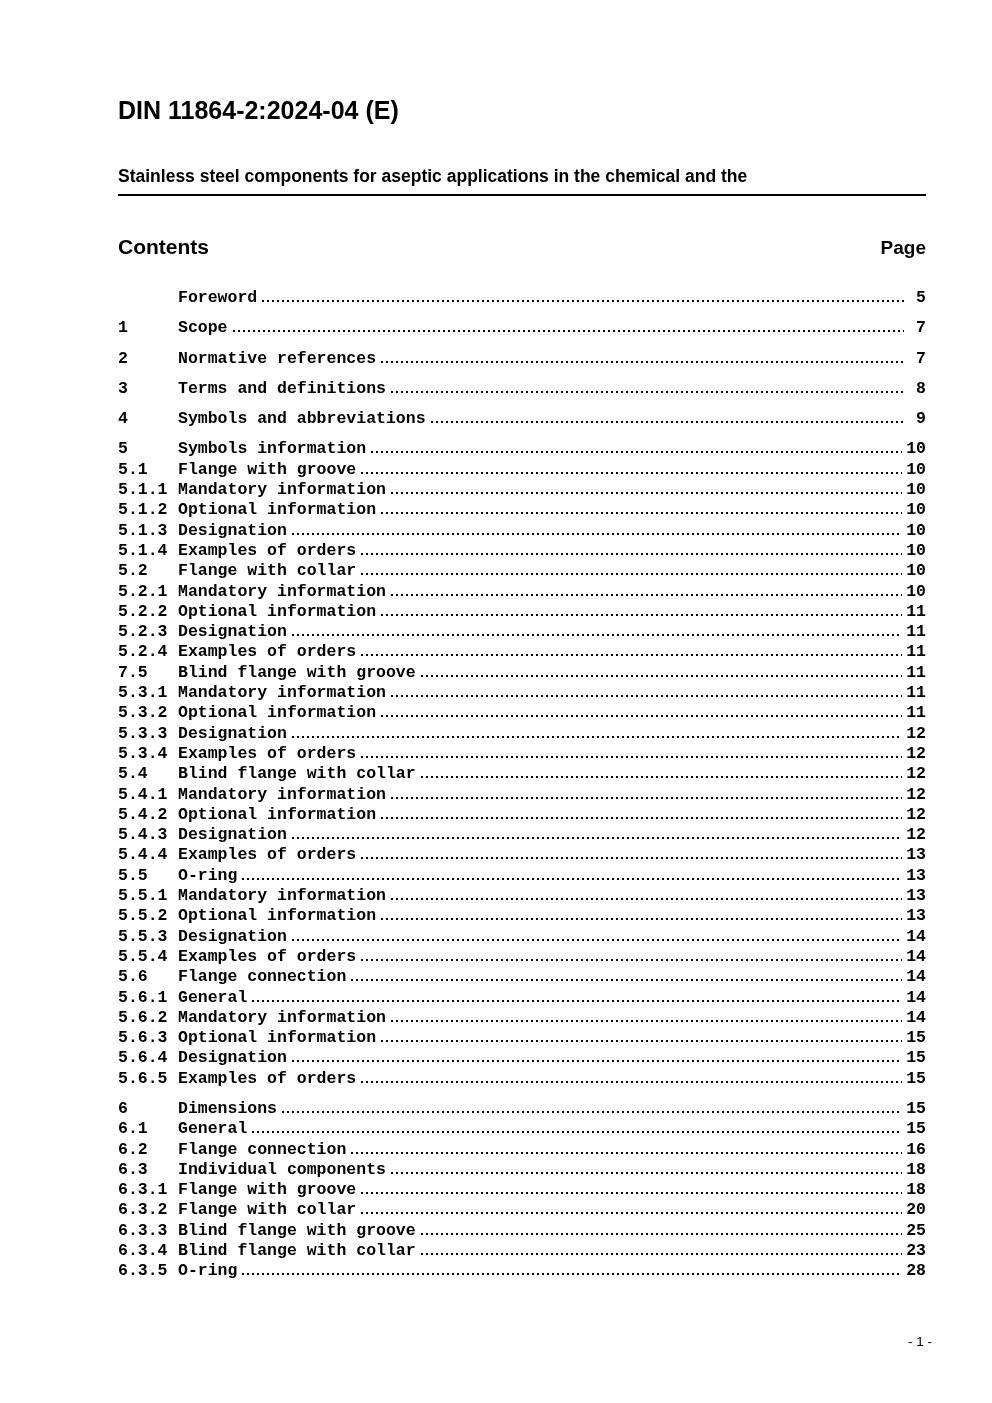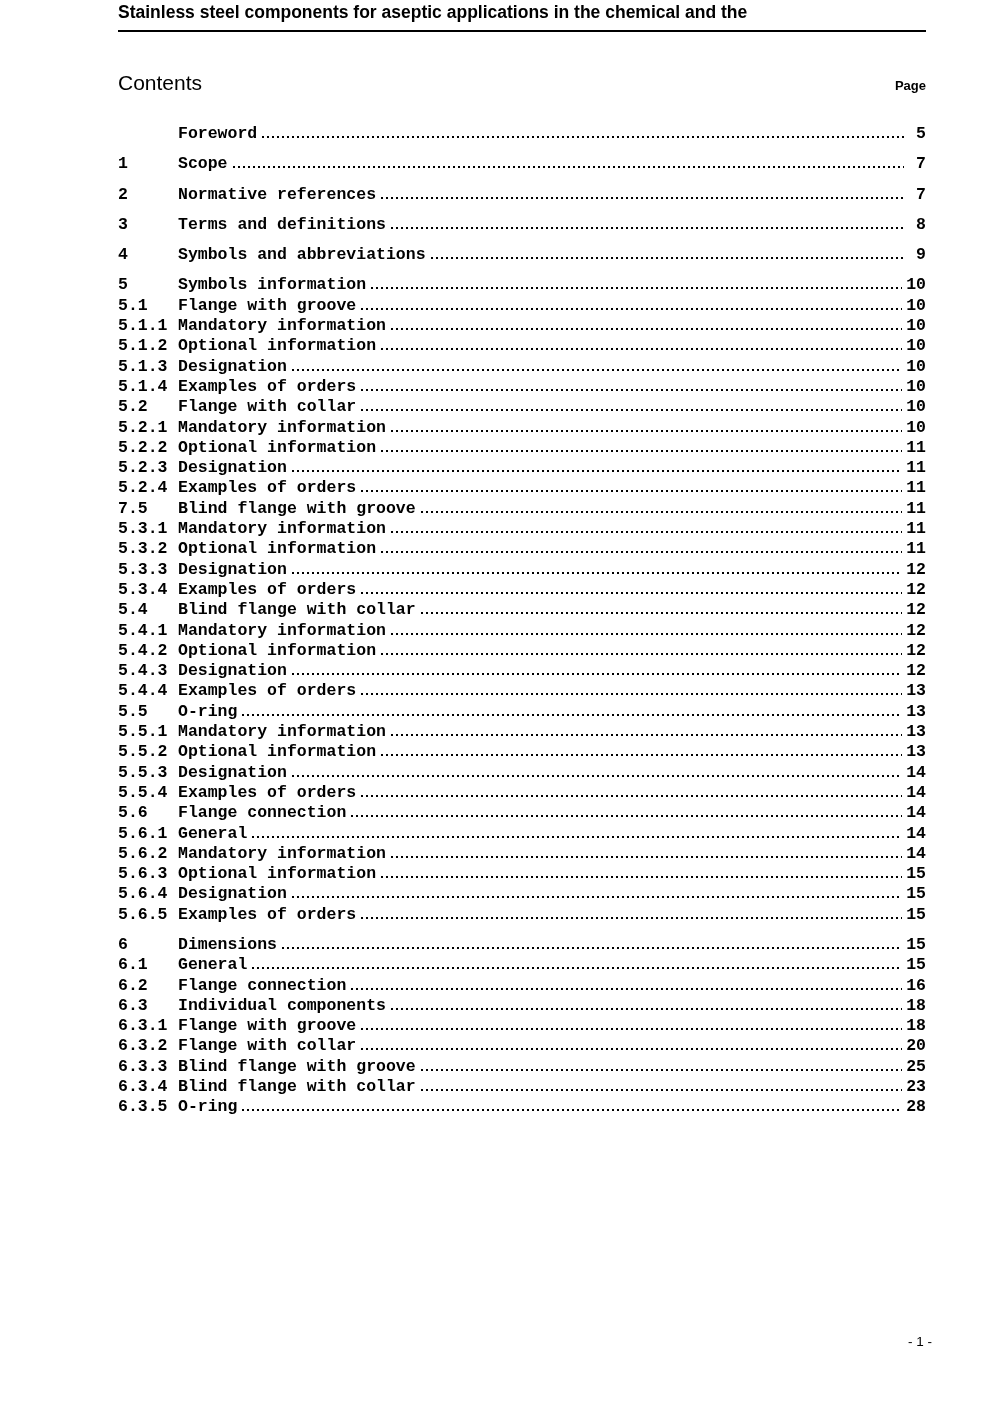--- a/index.html
+++ b/index.html
@@ -24,43 +24,44 @@
     box-sizing: border-box;
   }
   .doc-number {
     margin-top: 97px;
     font-size: 25px;
     line-height: 27px;
     font-weight: bold;
     letter-spacing: 0px;
   }
   .doc-title {
+    margin-top: 40px;
     font-size: 17.5px;
     line-height: 24px;
     font-weight: bold;
   }
   .doc-title .line { display: block; }
   .title-rule {
     border: none;
     border-top: 2px solid #000;
     margin: 6px 0 0 0;
   }
   .contents-row {
     margin-top: 38px;
     display: flex;
     align-items: baseline;
     justify-content: space-between;
   }
   .contents-heading {
     font-size: 21px;
-    font-weight: normal;
+    font-weight: bold;
     line-height: 26px;
   }
   .page-col-label {
-    font-size: 13px;
+    font-size: 19px;
     font-weight: bold;
   }
   .toc {
     margin-top: 28px;
     font-family: Liberation Mono, monospace;
     font-weight: bold;
     font-size: 16.5px;
   }
   .toc-row {
     display: flex;
@@ -96,20 +97,21 @@
     right: 60px;
     font-size: 13.5px;
     font-family: "Liberation Sans", sans-serif;
   }
 </style>
 </head>
 <body>
 
 <div class="page">
 
+  <div class="doc-number">DIN 11864-2:2024-04 (E)</div>
 
   <div class="doc-title">
     <span class="line">Stainless steel components for aseptic applications in the chemical and the</span>
   </div>
 
   <hr class="title-rule">
 
   <div class="contents-row">
     <span class="contents-heading">Contents</span>
     <span class="page-col-label">Page</span>

